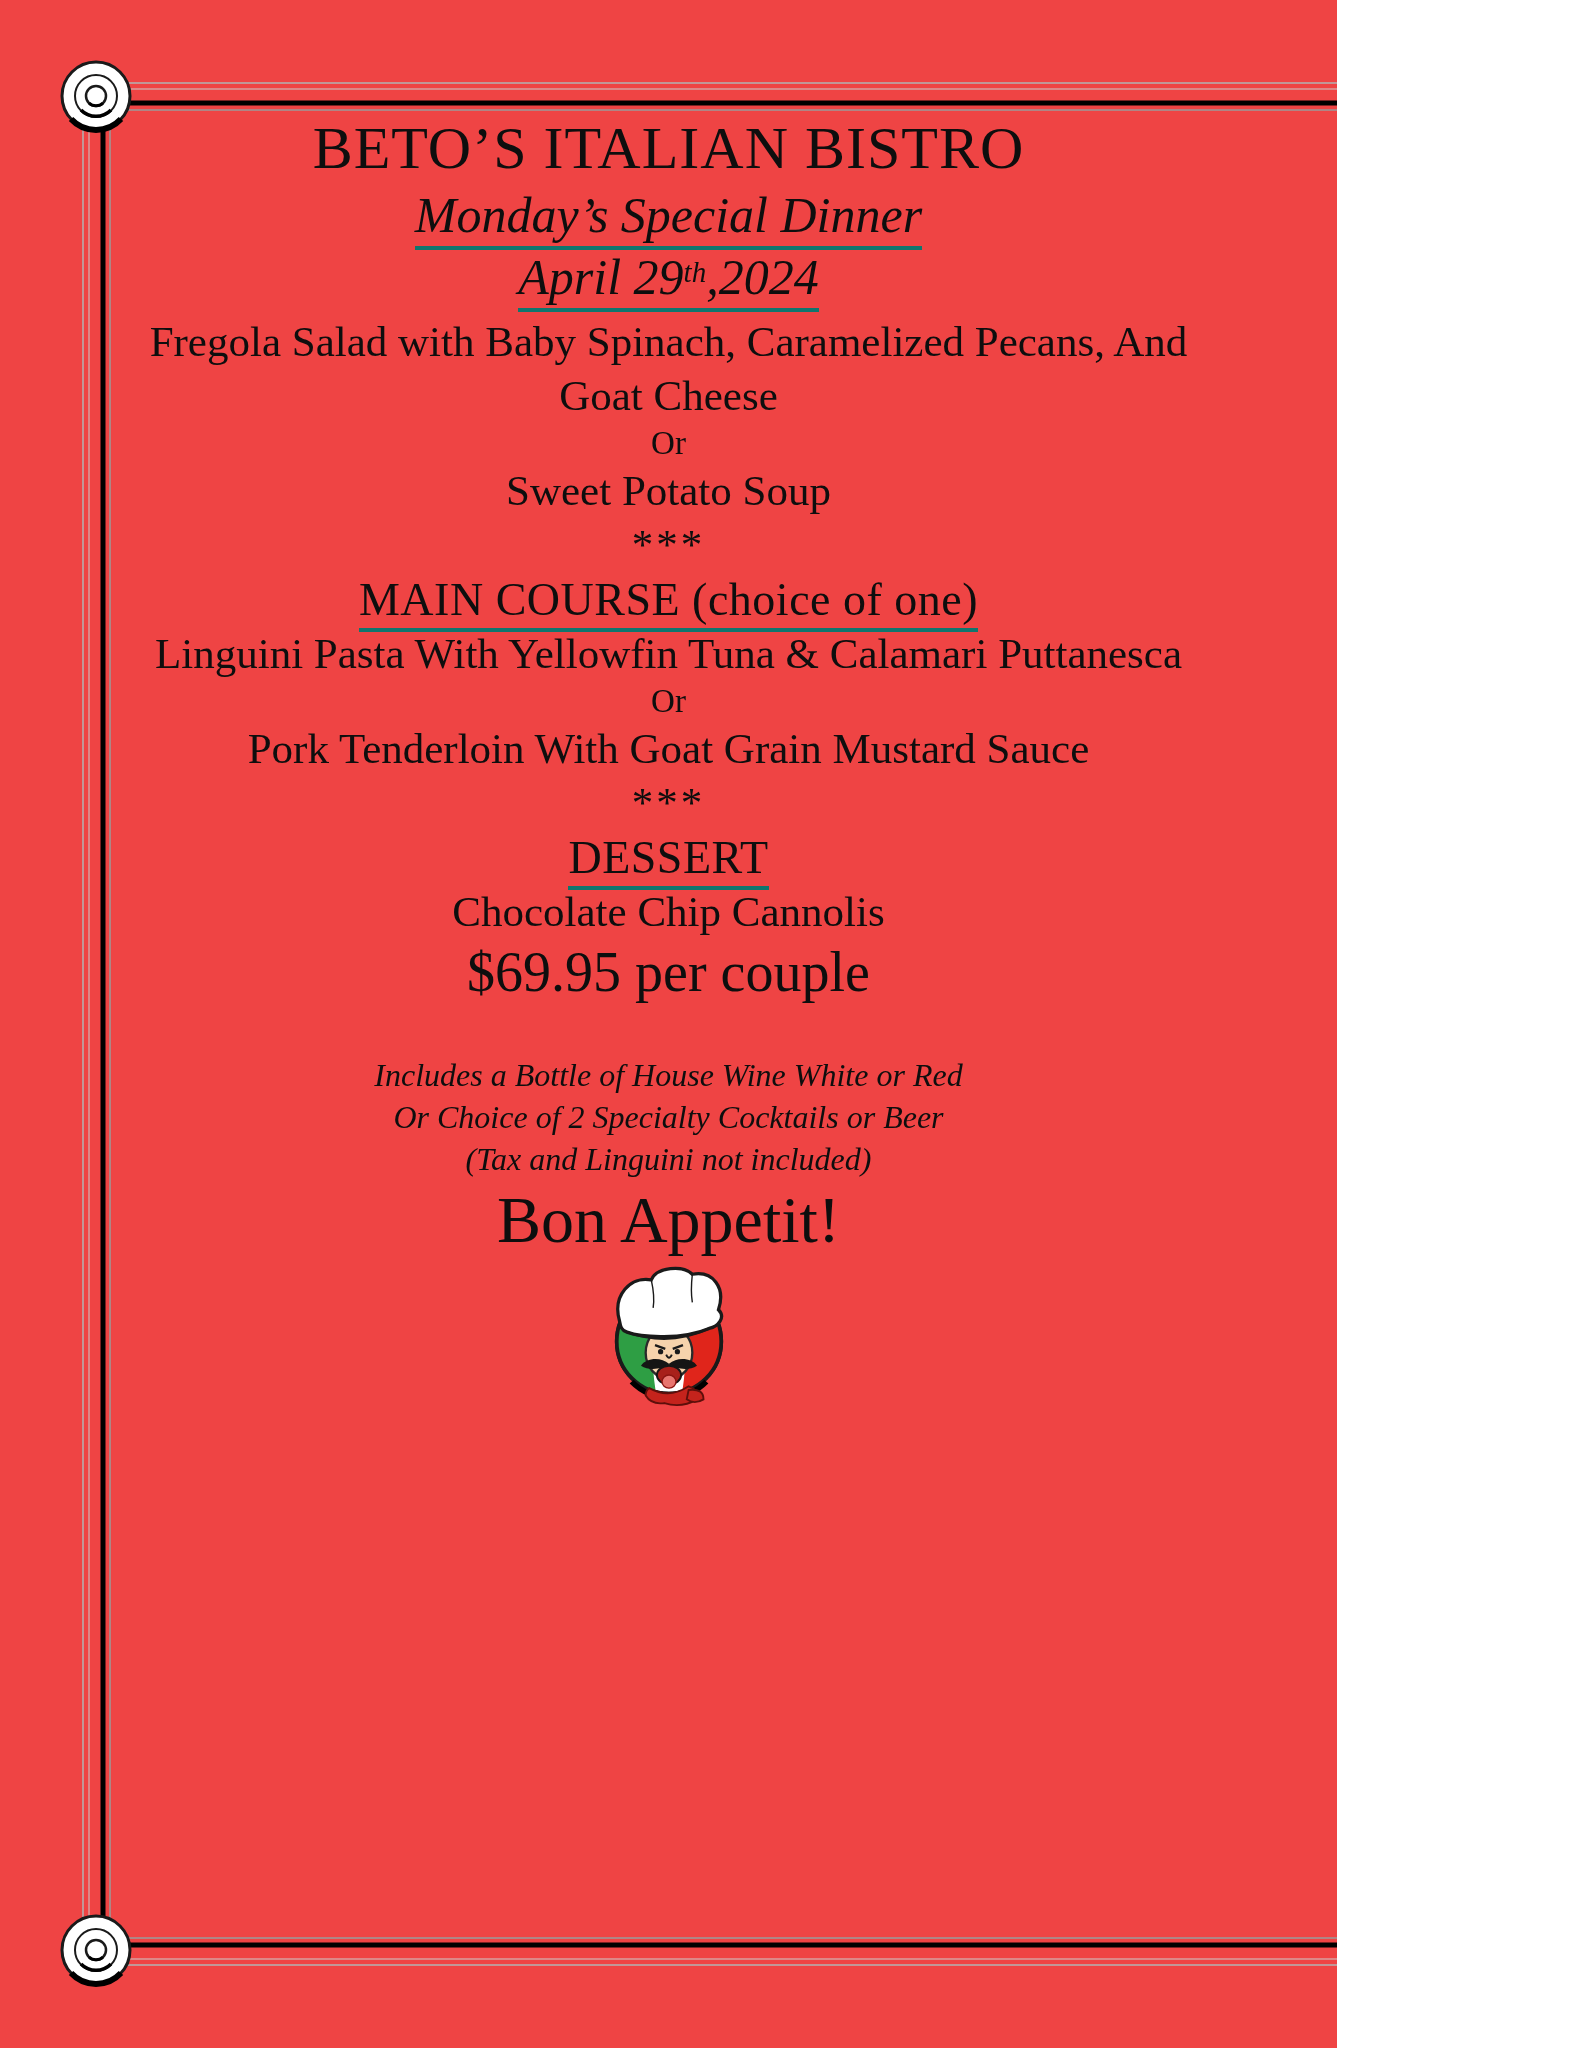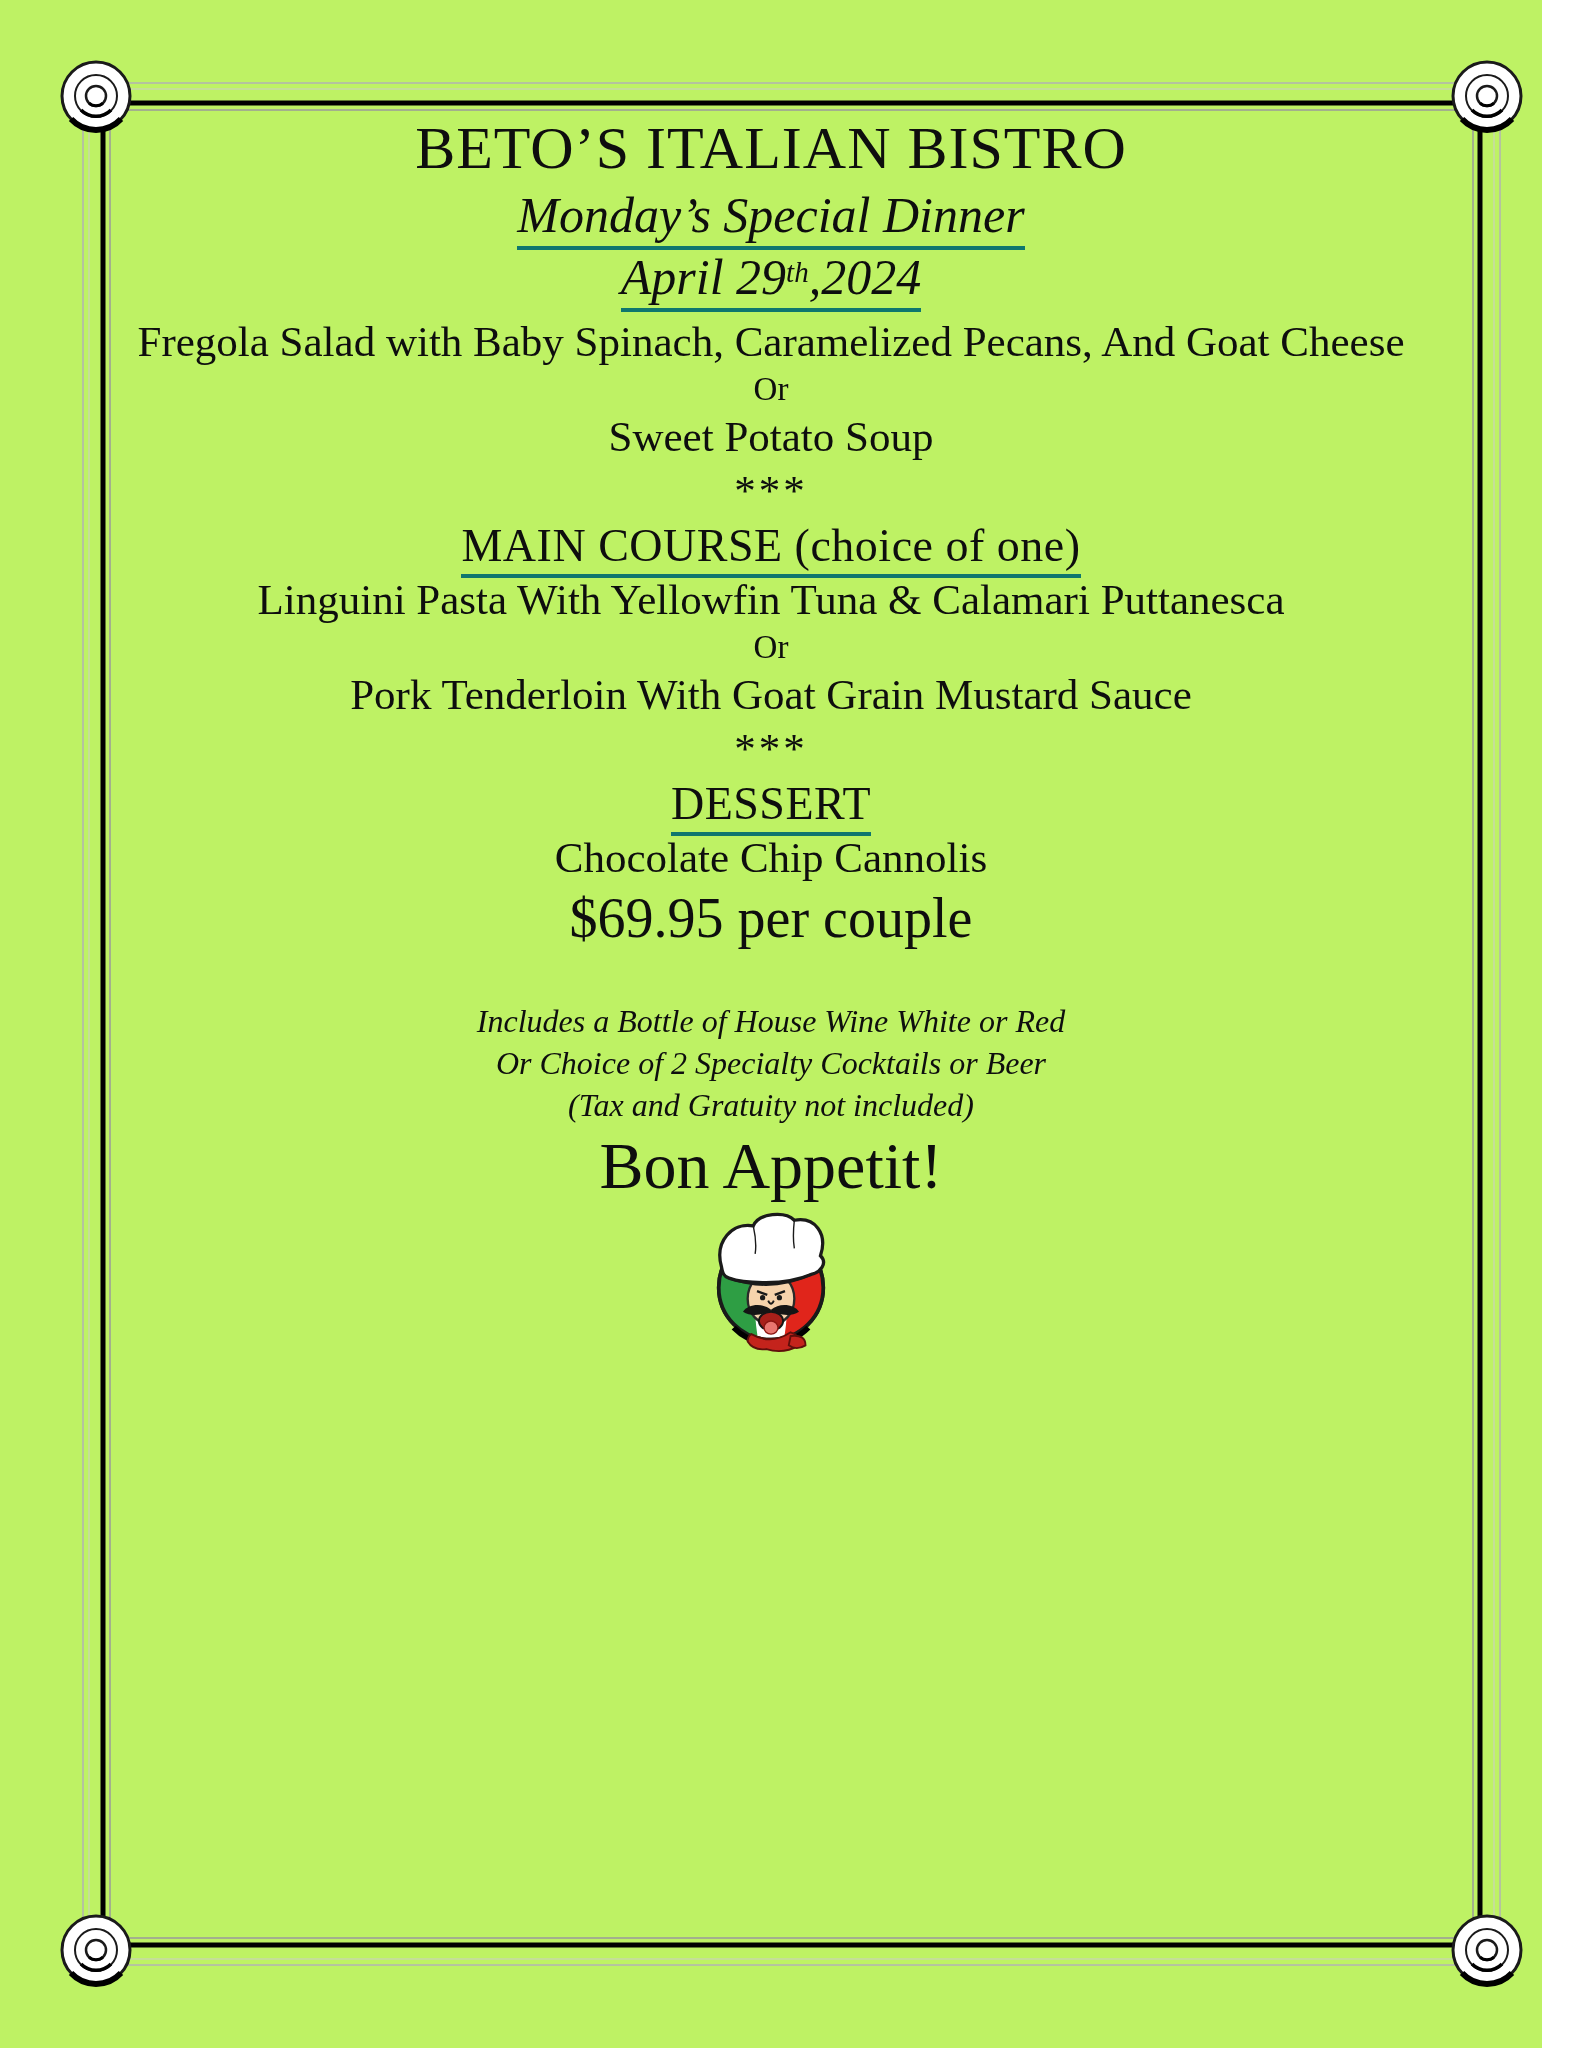--- a/index.html
+++ b/index.html
@@ -1,19 +1,19 @@
 <!DOCTYPE html>
 <html><head>
 <meta charset="utf-8">
 <style>
   html,body{margin:0;padding:0;background:#ffffff;}
   .page{
     position:relative;
-    width:1542px;height:2048px;
-    background:#bef264;
+    width:1337px;height:2048px;
+    background:#ef4444;
     font-family:"Liberation Serif","DejaVu Serif",serif;
     color:#0e0e0e;
     overflow:hidden;
   }
   .border-svg{position:absolute;inset:0;}
   .content{
     position:absolute;
     left:120px;right:120px;top:112px;bottom:120px;
     text-align:center;
   }
@@ -108,21 +108,21 @@
 
     <h3 class="heading" data-name="dessert-heading"><span class="u">DESSERT</span></h3>
 
     <p class="item" data-name="menu-item-dessert">Chocolate Chip Cannolis</p>
 
     <p data-name="price">$69.95 per couple</p>
 
     <div class="notes" data-name="inclusions-note">
       <p data-name="note-line-1">Includes a Bottle of House Wine White or Red</p>
       <p data-name="note-line-2">Or Choice of 2 Specialty Cocktails or Beer</p>
-      <p data-name="note-line-3">(Tax and Gratuity not included)</p>
+      <p data-name="note-line-3">(Tax and Linguini not included)</p>
     </div>
 
     <p data-name="closing-message">Bon Appetit!</p>
 
     
     <svg data-name="italian-chef-logo" viewBox="0 0 150 160">
       <defs>
           <clipPath id="ballClip">
             <circle cx="75" cy="88" r="56"></circle>
           </clipPath>

